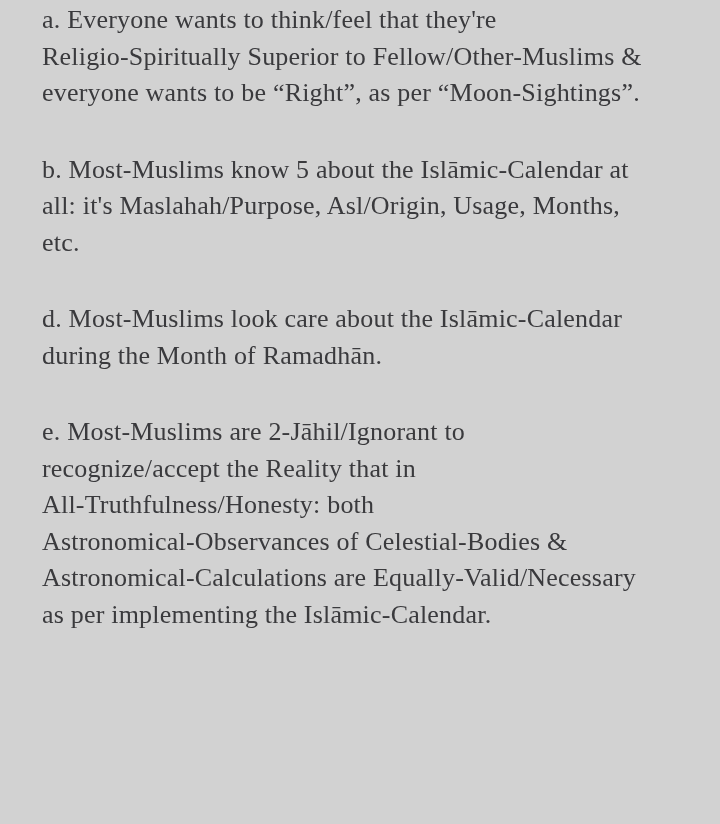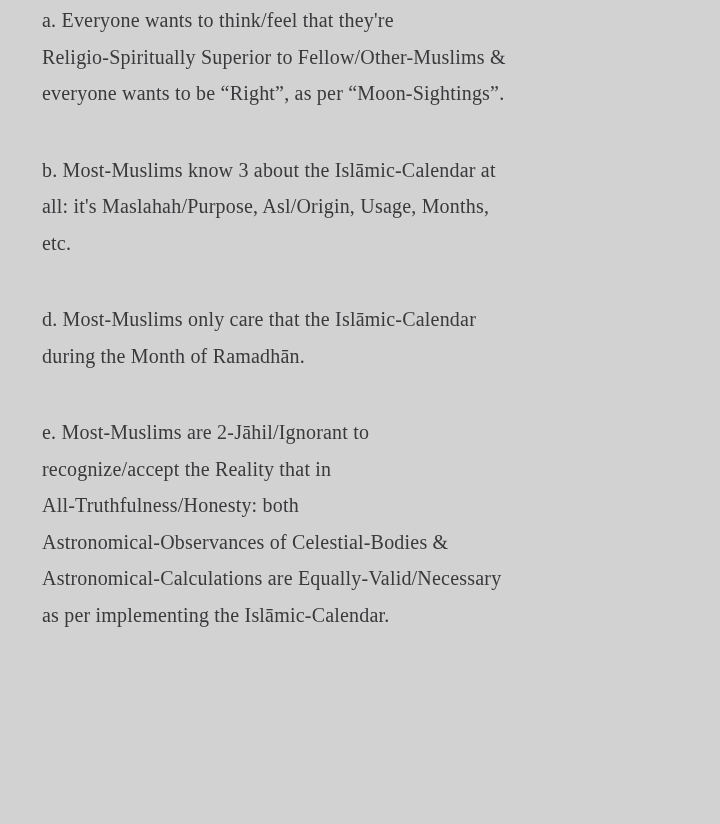--- a/index.html
+++ b/index.html
@@ -17,39 +17,39 @@
     font-family: "Liberation Serif", "DejaVu Serif", serif;
   }
   .page {
     width: 720px;
     height: 824px;
     background: var(--bg);
     padding: 2px 20px 0 42px;
   }
   .para {
     color: var(--fg);
-    font-size: 20px;
+    font-size: 26px;
     line-height: 36.5px;
     letter-spacing: 0.2px;
     white-space: pre-line;      
     margin-bottom: 40px;
   }
   .para:last-child { margin-bottom: 12px; }
 </style>
 </head>
 <body>
 
 <main class="page">
   <p class="para">a. Everyone wants to think/feel that they're
 Religio-Spiritually Superior to Fellow/Other-Muslims &amp;
 everyone wants to be “Right”, as per “Moon-Sightings”.</p>
-  <p class="para">b. Most-Muslims know 3 about the Islāmic-Calendar at
+  <p class="para">b. Most-Muslims know 5 about the Islāmic-Calendar at
 all: it's Maslahah/Purpose, Asl/Origin, Usage, Months,
 etc.</p>
-  <p class="para">d. Most-Muslims only care that the Islāmic-Calendar
+  <p class="para">d. Most-Muslims look care about the Islāmic-Calendar
 during the Month of Ramadhān.</p>
   <p class="para">e. Most-Muslims are 2-Jāhil/Ignorant to
 recognize/accept the Reality that in
 All-Truthfulness/Honesty: both
 Astronomical-Observances of Celestial-Bodies &amp;
 Astronomical-Calculations are Equally-Valid/Necessary
 as per implementing the Islāmic-Calendar.</p>
 </main>
 
 </body></html>

